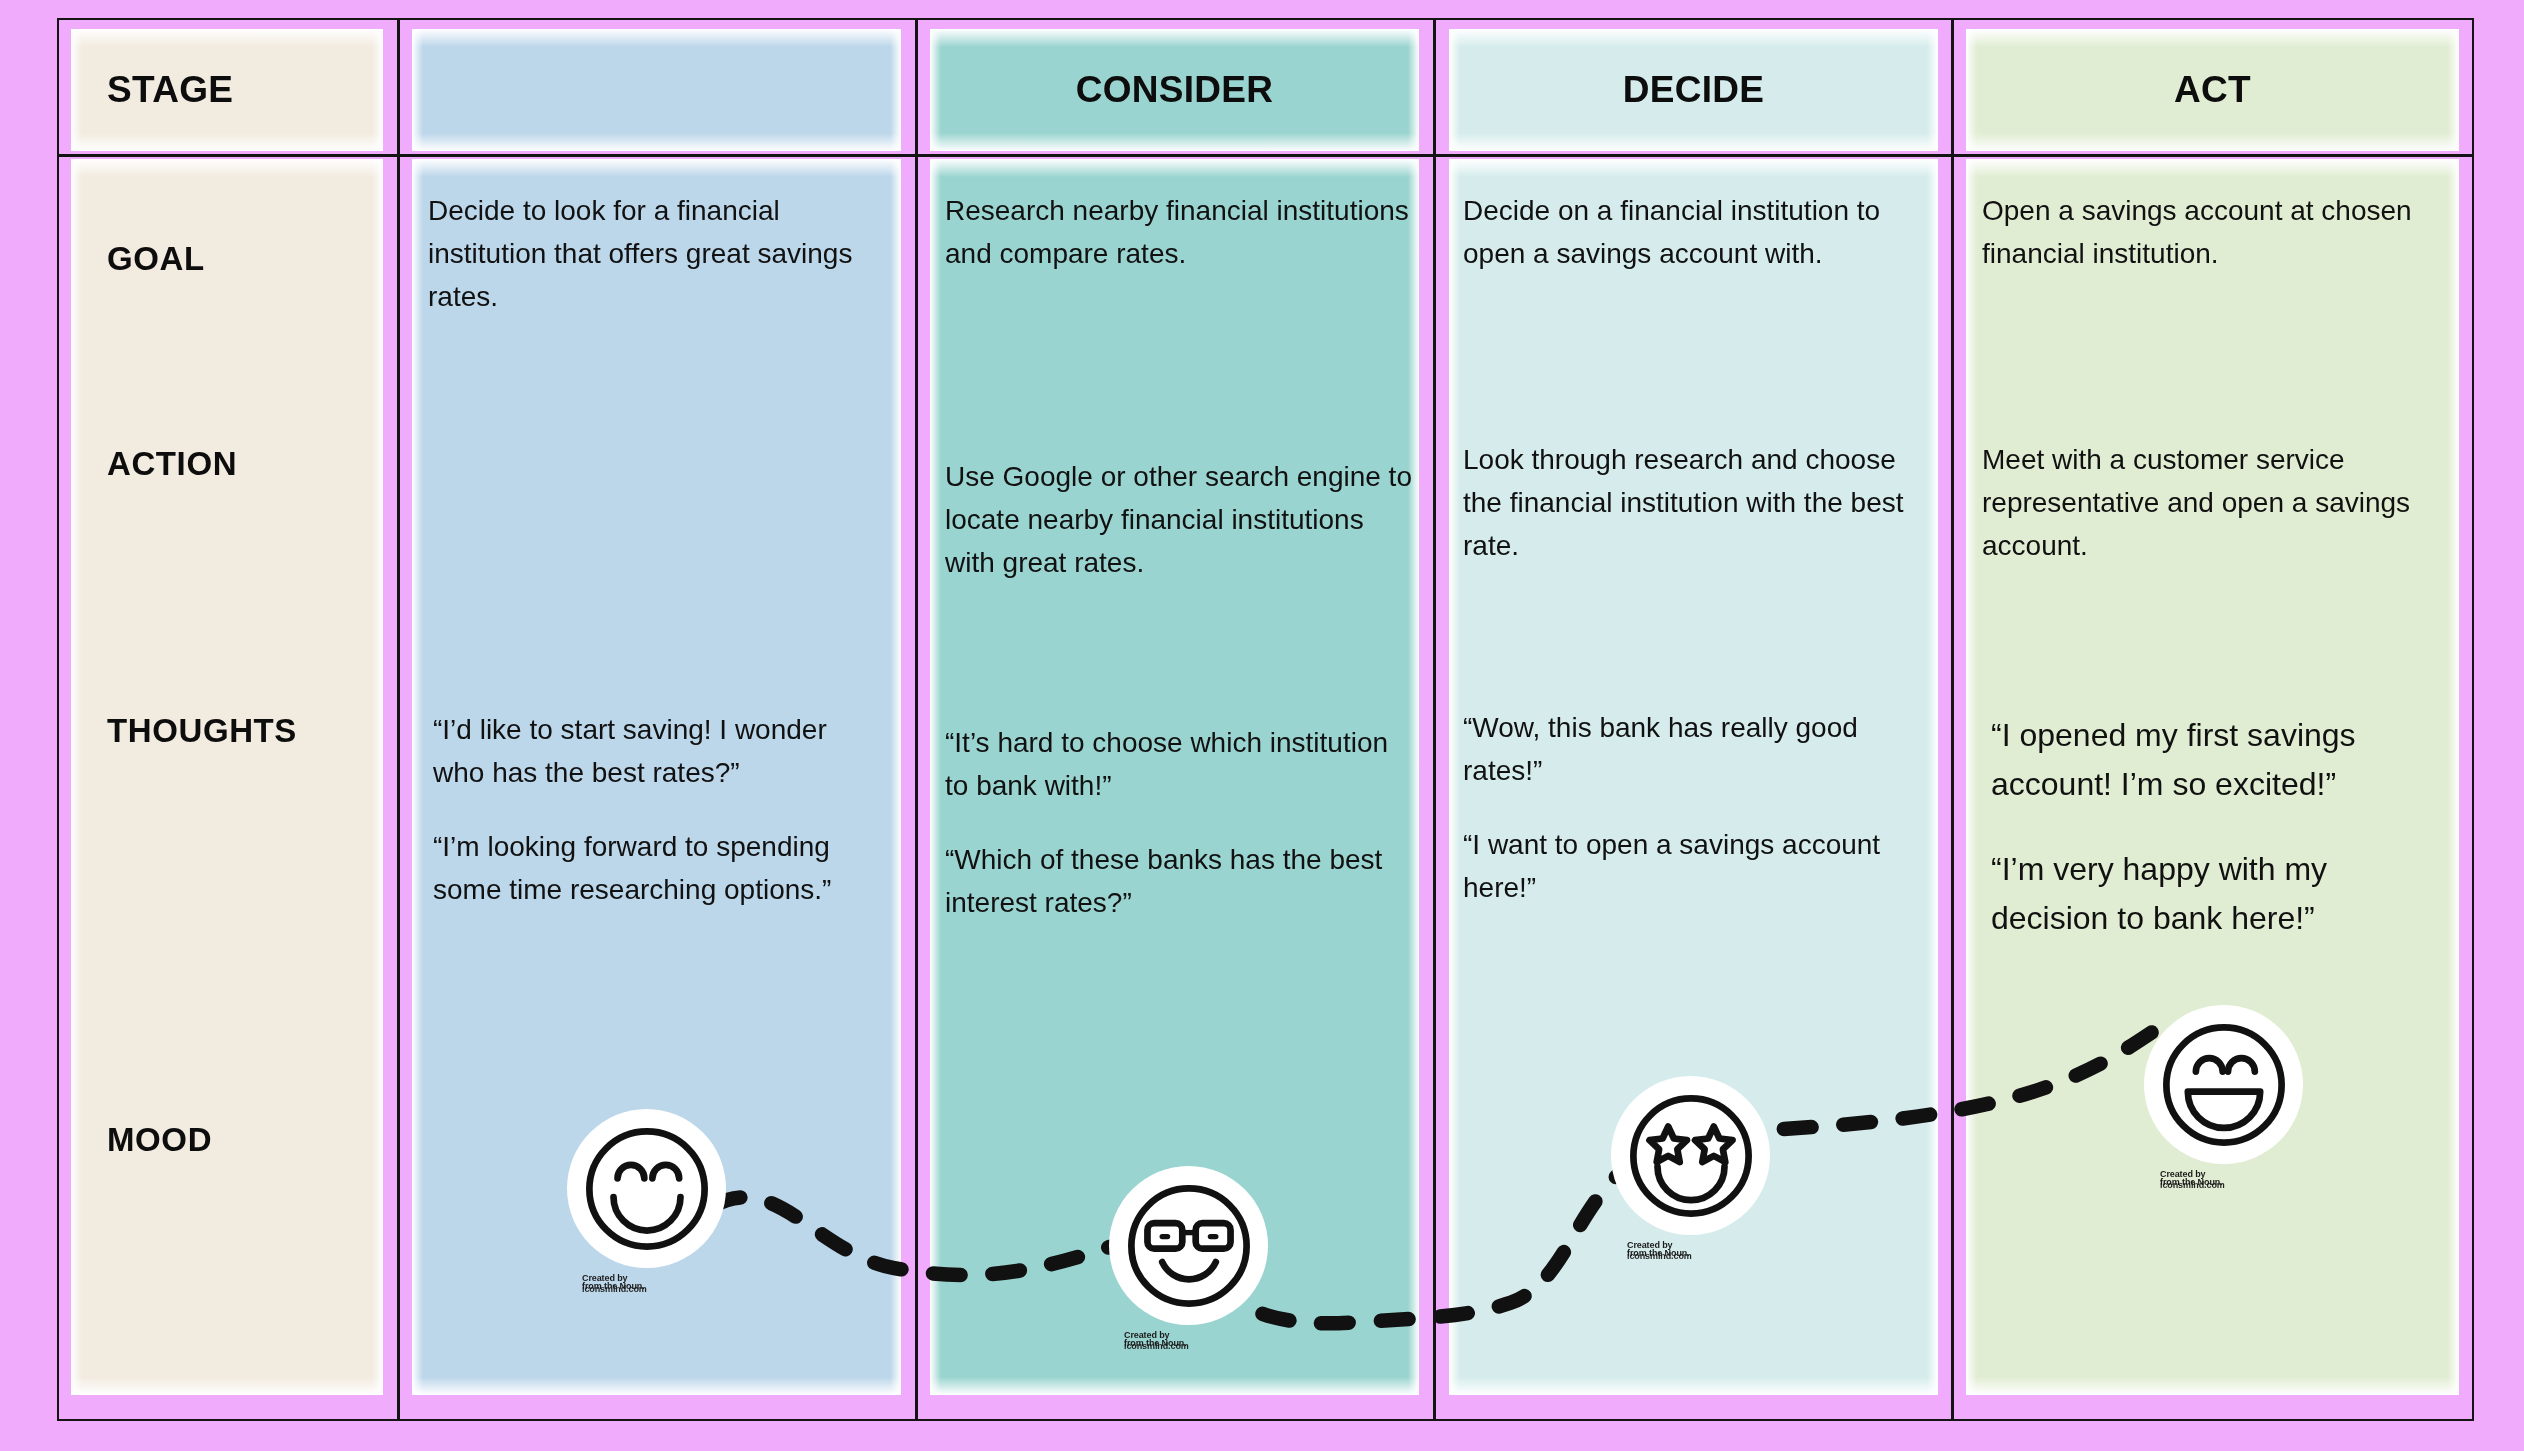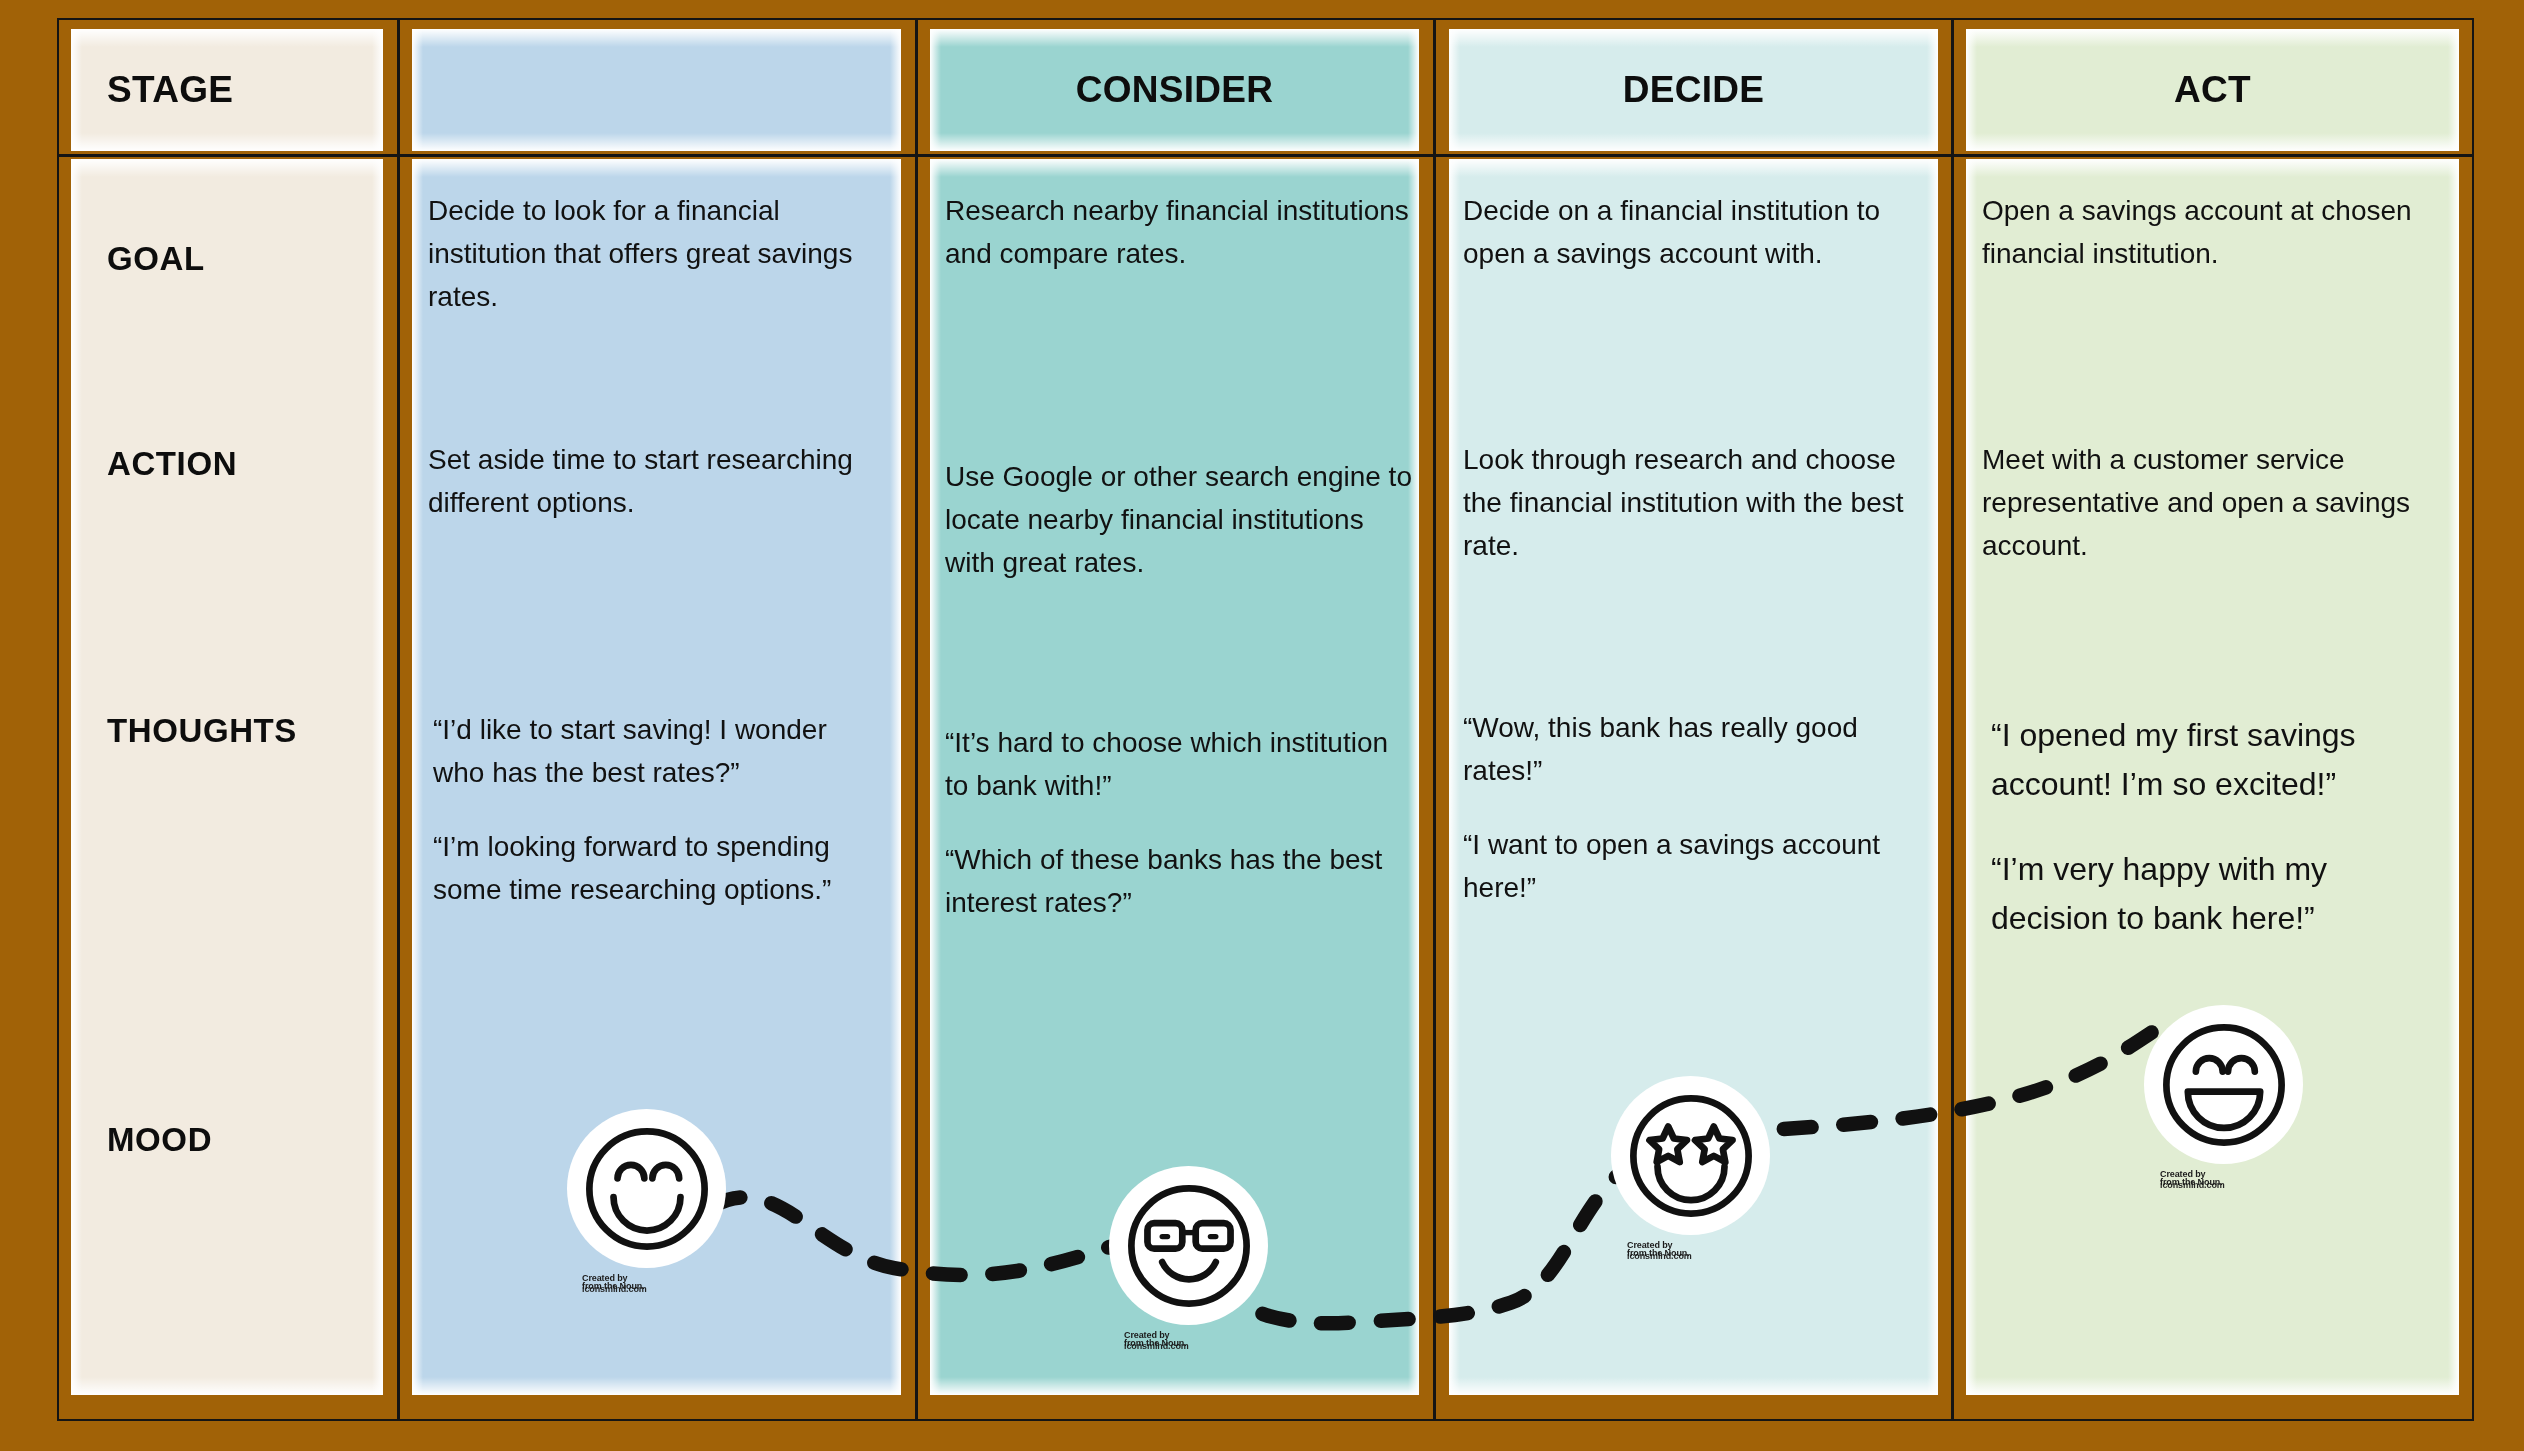--- a/index.html
+++ b/index.html
@@ -7,21 +7,21 @@
   html, body {
     width: 2525px; height: 1451px;
     background: #ffffff;
     font-family: "Liberation Sans", sans-serif;
     overflow: hidden;
   }
 
   #board {
     position: relative;
     width: 2525px; height: 1451px;
-    background: #a16207;
+    background: #f0abfc;
   }
 
   
   .table-frame {
     position: absolute;
     left: 57px; top: 18px;
     width: 2417px; height: 1403px;
     border: 2.8px solid #141414;
     background: transparent;
   }
@@ -263,21 +263,20 @@
   <div class="row-label goal">GOAL</div>
   <div class="row-label action">ACTION</div>
   <div class="row-label thoughts">THOUGHTS</div>
   <div class="row-label mood">MOOD</div>
 
   <div class="cell goal-think">Decide to look for a  financial institution that offers great savings rates.</div>
   <div class="cell goal-consider">Research nearby financial institutions and compare rates.</div>
   <div class="cell goal-act">Open a savings account at chosen financial institution.</div>
   <div class="cell goal-decide">Decide on a financial institution to open a savings account with.</div>
 
-  <div class="cell action-think">Set aside time to start researching different options.</div>
   <div class="cell action-consider">Use Google or other search engine to locate nearby financial institutions with great rates.</div>
   <div class="cell action-decide">Look through research and choose the financial institution with the best rate.</div>
   <div class="cell action-act">Meet with a customer service representative and open a savings account.</div>
 
   <div class="cell th-think">
     <p>“I’d like to start saving! I wonder who has the best rates?”</p>
     <p>“I’m looking forward to spending some time researching options.”</p>
   </div>
   <div class="cell th-consider">
     <p>“It’s hard to choose which institution to bank with!”</p>

